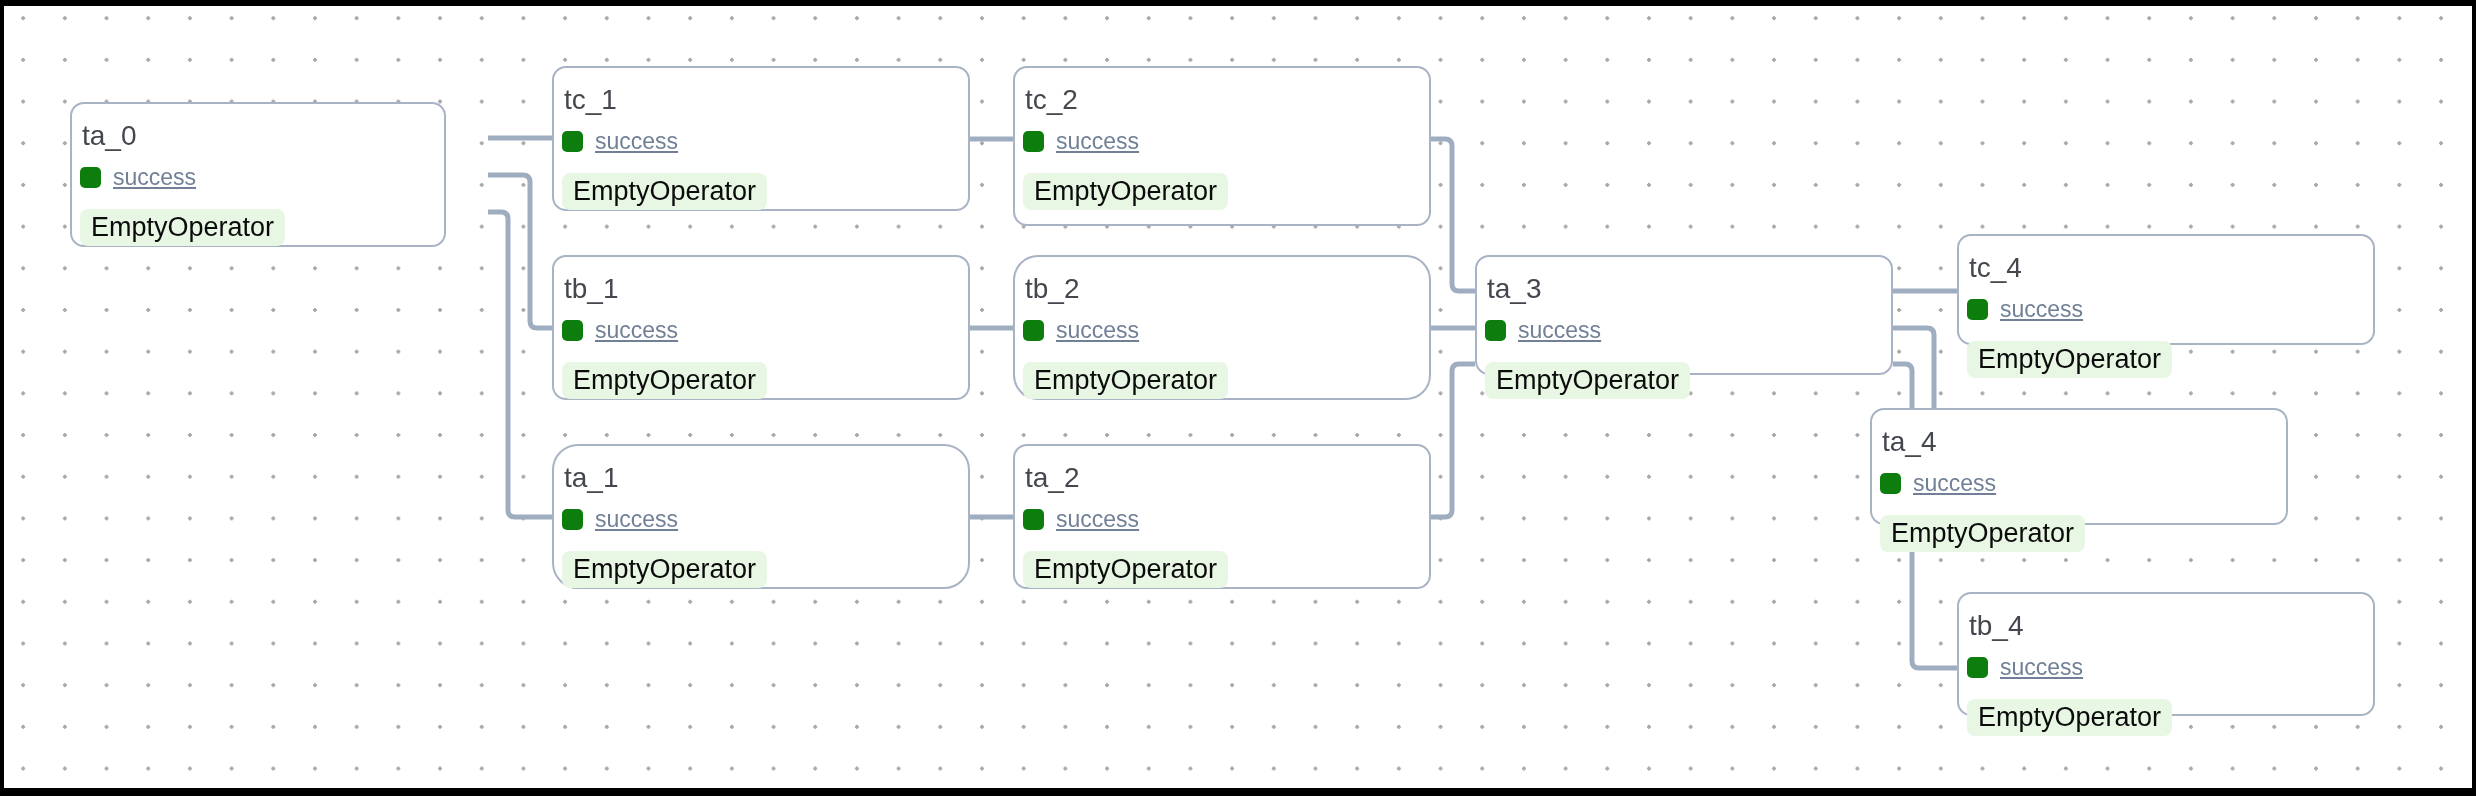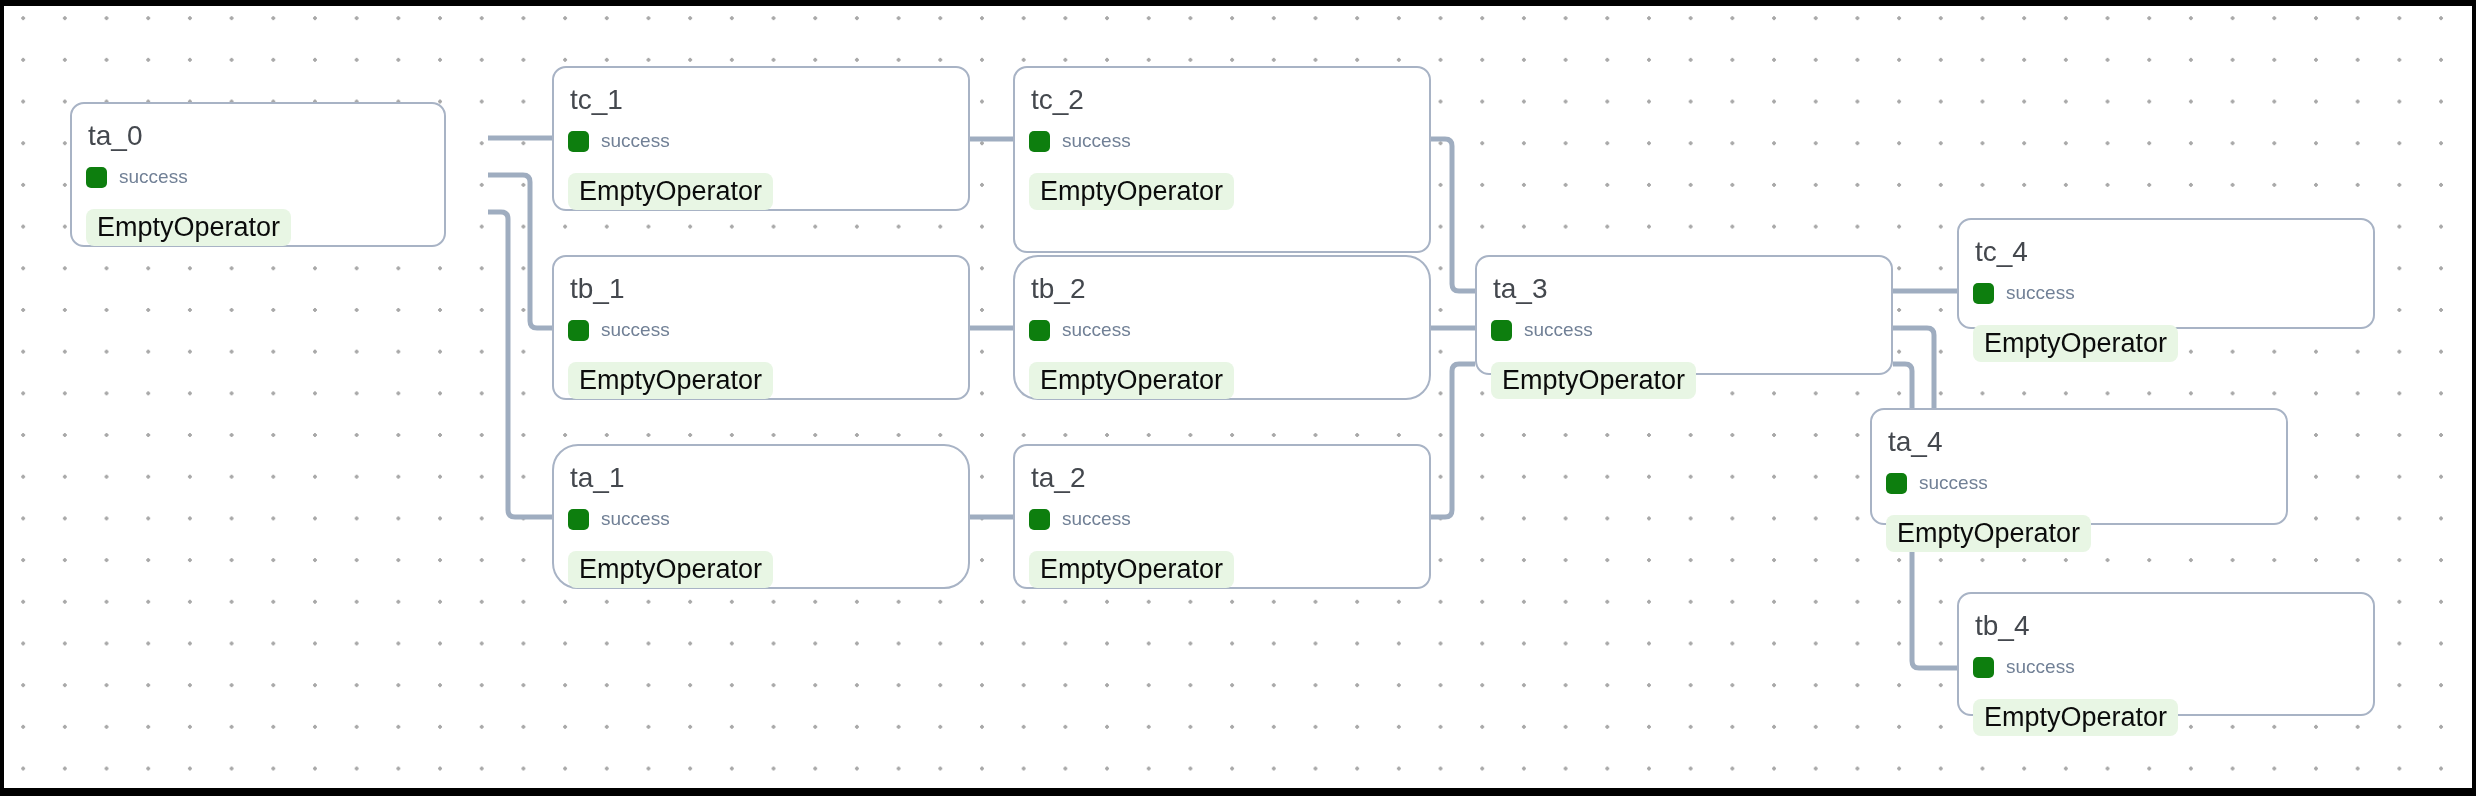--- a/index.html
+++ b/index.html
@@ -26,21 +26,21 @@
     fill: none;
     stroke: var(--edge, #9fadc0);
     stroke-width: 5;
   }
   .node {
     position: absolute;
     box-sizing: border-box;
     background: var(--node-bg, #fff);
     border: 2px solid var(--border, #a8b3c5);
     border-radius: 14px;
-    padding: 14px 16px 0 14px;
+    padding: 14px 16px 0 8px;
     cursor: pointer;
   }
   .node .title {
     font-size: 28px;
     line-height: 36px;
     color: var(--title, #44484e);
     padding-left: 2px;
   }
   .node .status {
     margin-top: 8px;
@@ -49,22 +49,23 @@
     align-items: center;
     gap: 12px;
   }
   .node .sq {
     width: 21px; height: 21px;
     border-radius: 5px;
     background: var(--state-green, #0d7e0e);
     flex: 0 0 auto;
   }
   .node .st {
-    font-size: 19px;
+    font-size: 23px;
     color: var(--state-text, #718096);
+    text-decoration: underline;
   }
   .node .oprow { margin-top: 17px; }
   .node .chip {
     display: inline-block;
     font-size: 27px;
     line-height: 37px;
     padding: 0 11px;
     border-radius: 8px;
     background: var(--chip-bg, #e8f6e4);
     color: var(--chip-text, #0b0b0b);
@@ -124,21 +125,21 @@
           <div class="node" style="left: 552px; top: 444px; width: 418px; height: 145px; border-radius: 26px;">
     <div class="title">ta_1</div>
     <div class="status">
       <span class="sq"></span>
       <span class="st">success</span>
     </div>
     <div class="oprow">
       <span class="chip">EmptyOperator</span>
     </div>
   </div>
-          <div class="node" style="left: 1013px; top: 66px; width: 418px; height: 187px;">
+          <div class="node" style="left: 1013px; top: 66px; width: 418px; height: 160px;">
     <div class="title">tc_2</div>
     <div class="status">
       <span class="sq"></span>
       <span class="st">success</span>
     </div>
     <div class="oprow">
       <span class="chip">EmptyOperator</span>
     </div>
   </div>
           <div class="node" style="left: 1013px; top: 255px; width: 418px; height: 145px; border-radius: 25px;">
@@ -164,21 +165,21 @@
           <div class="node" style="left: 1475px; top: 255px; width: 418px; height: 120px;">
     <div class="title">ta_3</div>
     <div class="status">
       <span class="sq"></span>
       <span class="st">success</span>
     </div>
     <div class="oprow">
       <span class="chip">EmptyOperator</span>
     </div>
   </div>
-          <div class="node" style="left: 1957px; top: 218px; width: 418px; height: 111px;">
+          <div class="node" style="left: 1957px; top: 234px; width: 418px; height: 111px;">
     <div class="title">tc_4</div>
     <div class="status">
       <span class="sq"></span>
       <span class="st">success</span>
     </div>
     <div class="oprow">
       <span class="chip">EmptyOperator</span>
     </div>
   </div>
           <div class="node" style="left: 1870px; top: 408px; width: 418px; height: 117px;">

